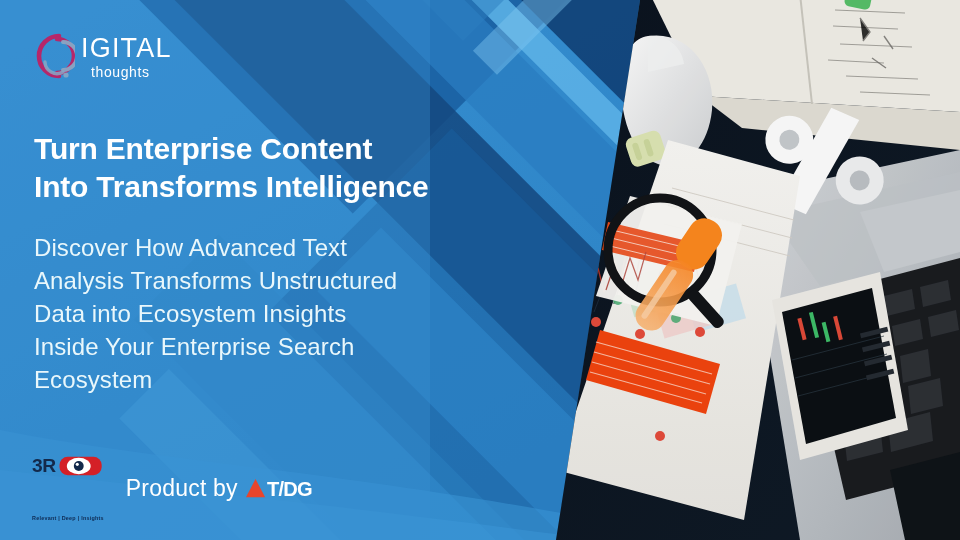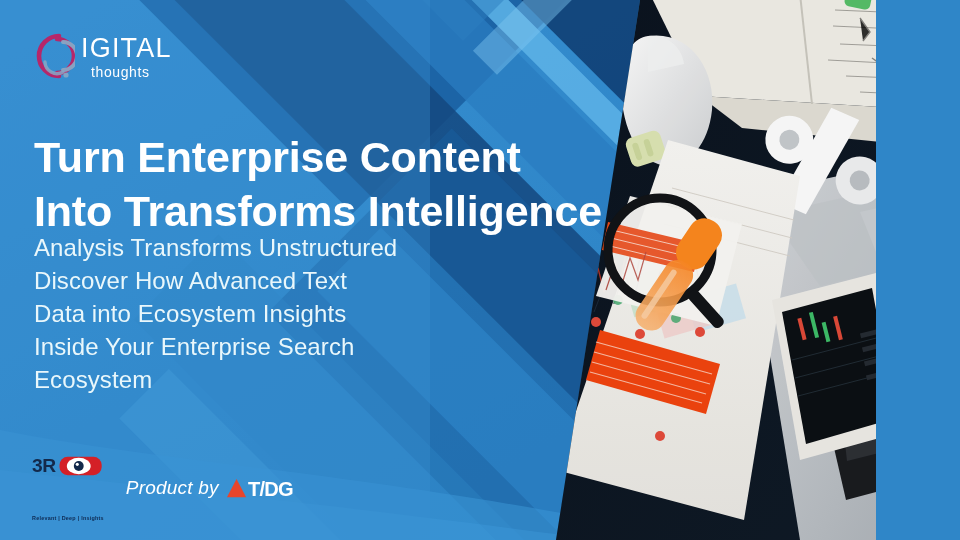--- a/index.html
+++ b/index.html
@@ -5,21 +5,21 @@
 <style>
   * { margin:0; padding:0; box-sizing:border-box; }
   html,body{ background:#2f86c8; }
   body{
     font-family:"Liberation Sans", sans-serif;
     width:960px; height:540px; overflow:hidden; position:relative;
   }
 
   .banner{
     position:absolute; inset:0;
-    width:876px; height:540px;
+    width:960px; height:540px;
     overflow:hidden;
     background:#ef4444;
   }
 
   
   .bg-layer{ position:absolute; inset:0; overflow:hidden; }
   .bg-svg{ position:absolute; top:0; left:0; width:960px; height:540px; display:block; }
 
   
   .photo-panel{
@@ -44,21 +44,21 @@
     letter-spacing:1.2px;
   }
   .logo-sub{
     font-size:14px; font-weight:400; color:#ffffff;
     letter-spacing:0.6px; margin-top:3px; margin-left:10px;
   }
 
   
   .headline{
     position:absolute; left:34px; top:130px; width:545px;
-    color:#ffffff; font-size:43px; font-weight:bold;
+    color:#ffffff; font-size:30px; font-weight:bold;
     line-height:1.26; letter-spacing:-0.2px;
   }
   .headline .hl-line{ display:block; white-space:nowrap; }
 
   
   .subhead{
     position:absolute; left:34px; top:232px; width:520px;
     color:#e9f7fb; font-size:24px; font-weight:400;
     line-height:1.37; letter-spacing:0.1px;
   }
@@ -71,21 +71,21 @@
   }
   .brand-3rdi{ display:flex; flex-direction:column; align-items:flex-start;gap:36px; }
   .brand-3rdi-top{ display:flex; align-items:center; gap:3px; }
   .brand-3rdi-mark{ height:22px; display:block; }
   .brand-3rdi-tag{
     font-size:5.4px; color:#0e2a52; letter-spacing:0.25px;
     margin-top:2px; white-space:nowrap; font-weight:bold;
   }
   .product-by{ display:flex; align-items:center; gap:7px; }
   .product-by-text{
-    color:#ffffff; font-size:19px; font-weight:400; letter-spacing:0.2px;font-style:italic;
+    color:#ffffff; font-size:23px; font-weight:400; letter-spacing:0.2px;
   }
   .tdg-mark{ height:23px; display:block; }
 </style>
 </head>
 <body>
 
 <div class="banner">
 
   <div class="bg-layer">
     <svg class="bg-svg" viewBox="0 0 960 540" preserveAspectRatio="none">
@@ -345,22 +345,22 @@
         <span class="logo-sub">thoughts</span>
       </span>
     </div>
 
     <h1 class="headline">
       <span class="hl-line">Turn Enterprise Content</span>
       <span class="hl-line">Into Transforms Intelligence</span>
     </h1>
 
     <p class="subhead">
+      <span class="sh-line">Discover How Advanced Text</span>
       <span class="sh-line">Analysis Transforms Unstructured</span>
-      <span class="sh-line">Discover How Advanced Text</span>
       <span class="sh-line">Data into Ecosystem Insights</span>
       <span class="sh-line">Inside Your Enterprise Search</span>
       <span class="sh-line">Ecosystem</span>
     </p>
 
     <div class="footer">
 
       <div class="brand-3rdi">
         <div class="brand-3rdi-top">
           <svg class="brand-3rdi-mark" viewBox="0 0 78 24">

